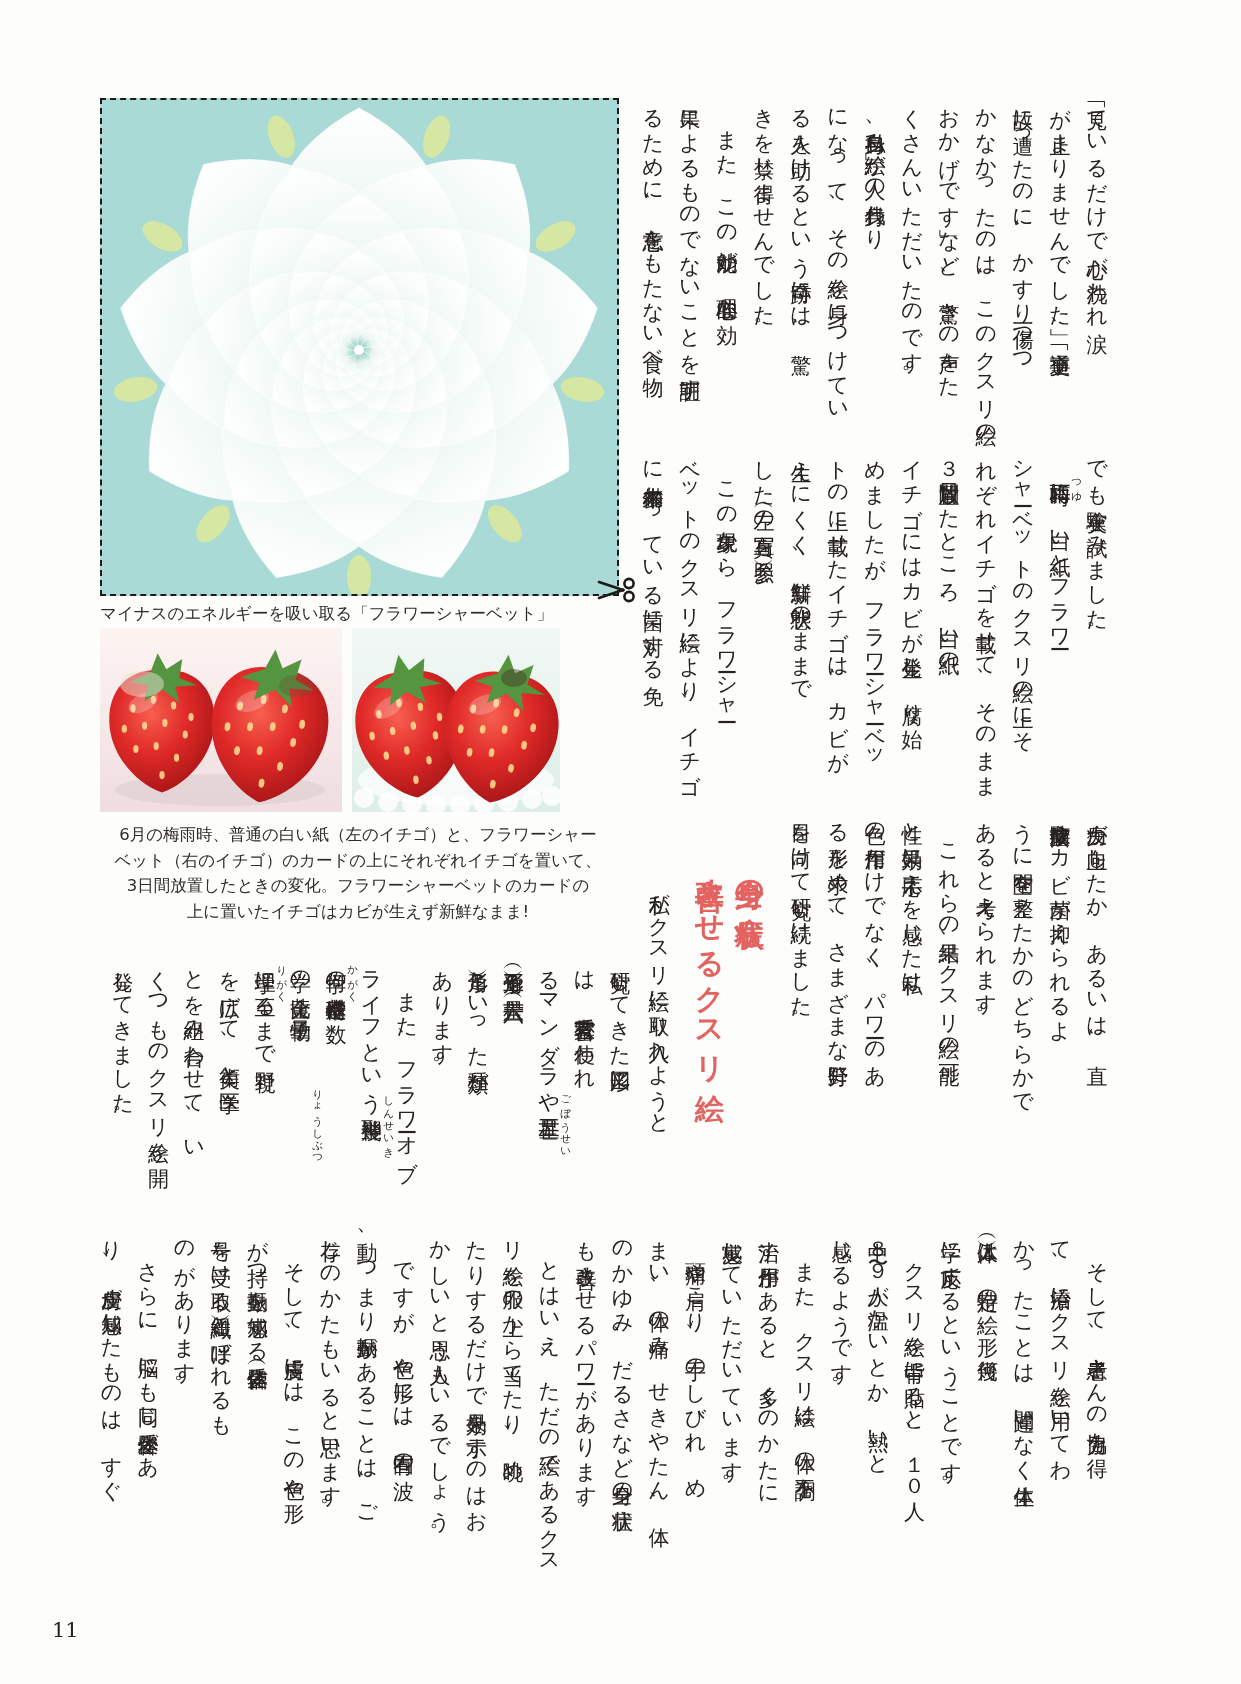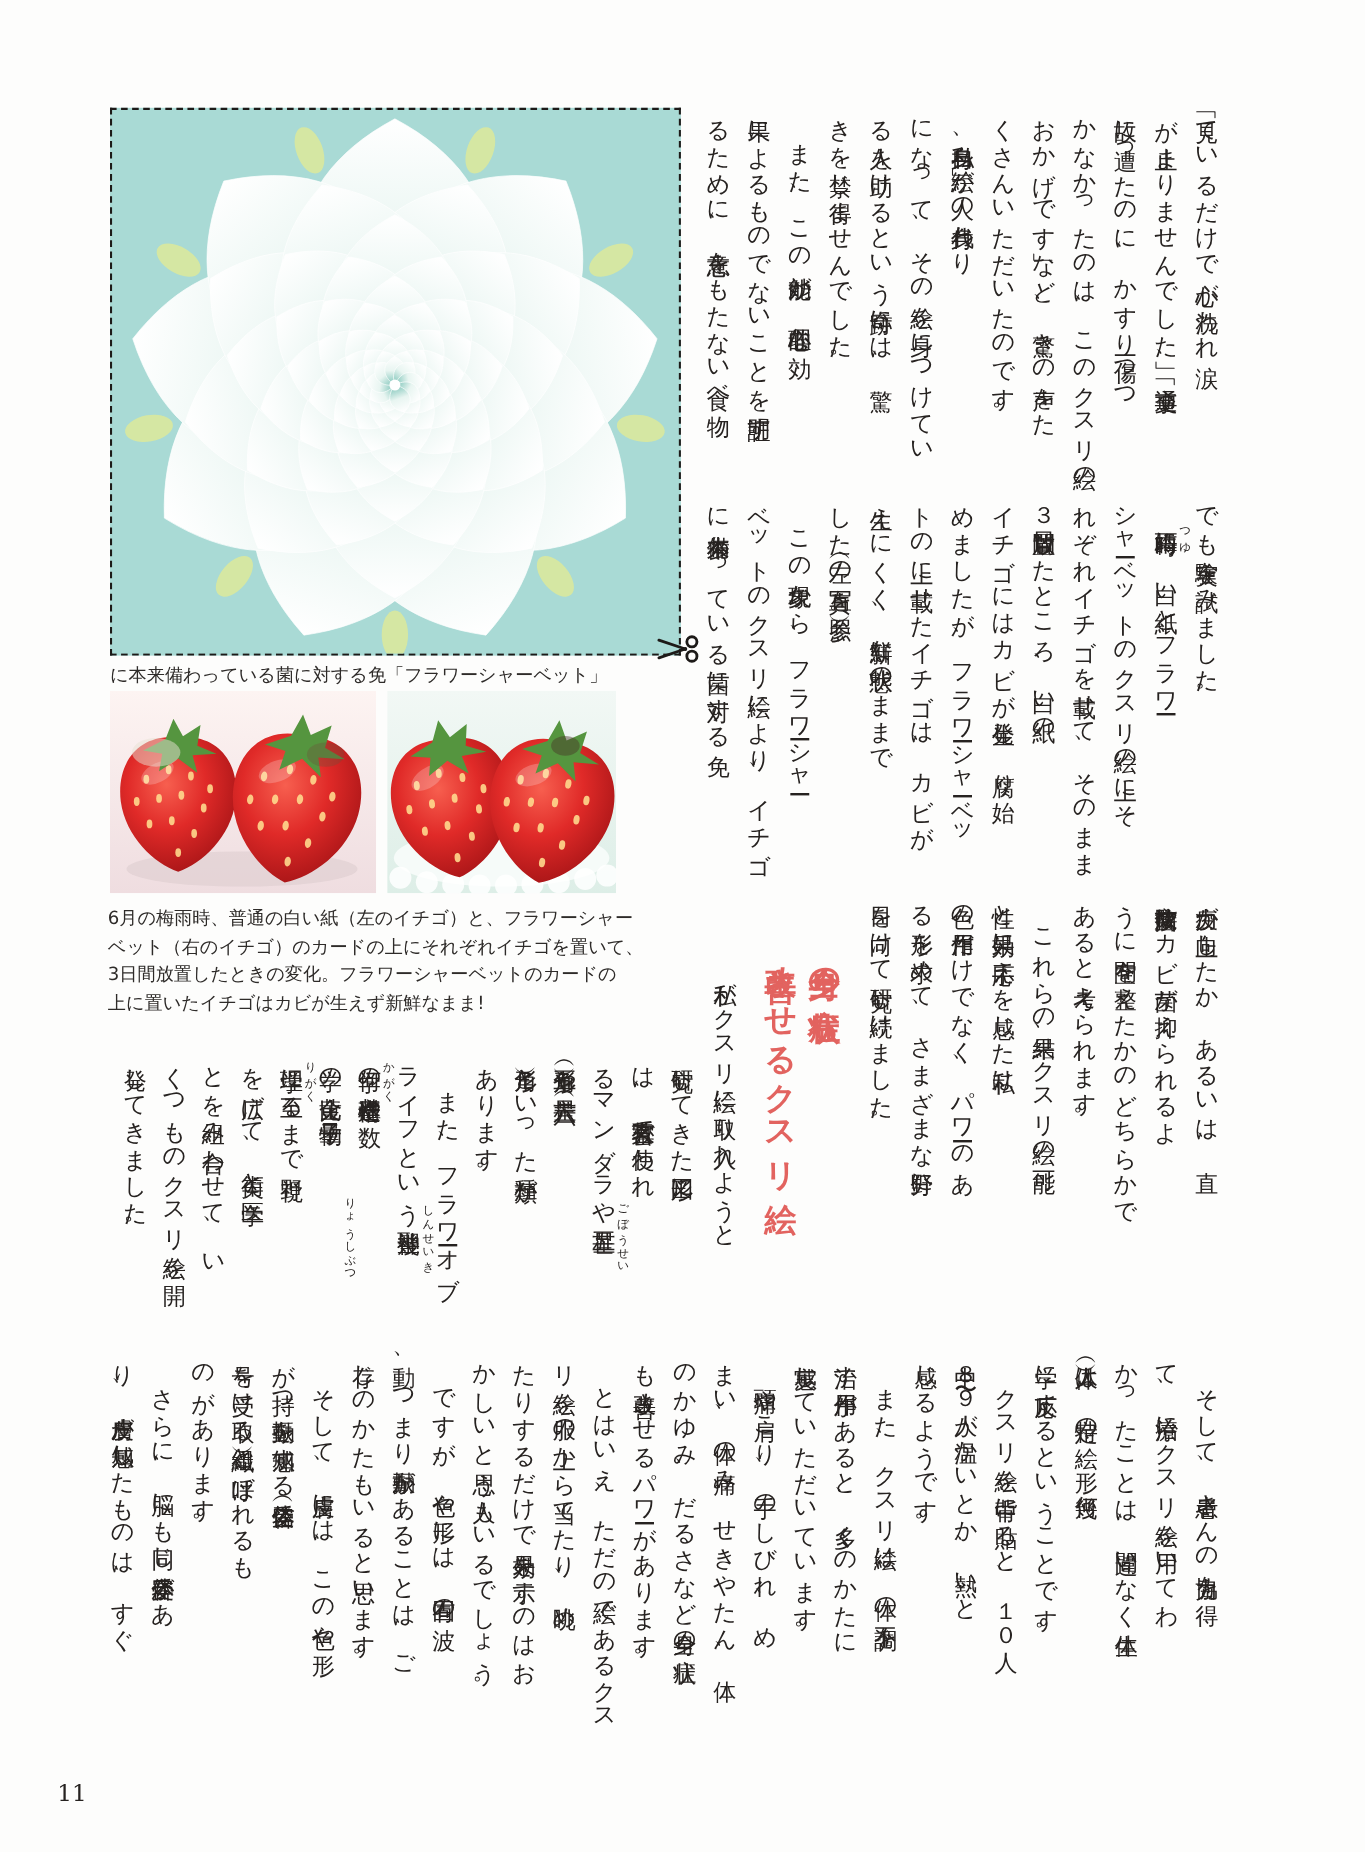--- a/index.html
+++ b/index.html
@@ -158,21 +158,21 @@
   <svg class="scissors" width="42" height="30" viewBox="0 0 42 30">
     <g stroke="#1d1a18" stroke-width="2.6" fill="none" stroke-linecap="round">
       <path d="M3,7 L27,15"></path>
       <path d="M3,23 L27,15"></path>
       <circle cx="33" cy="8.5" r="4.6"></circle>
       <circle cx="33" cy="21.5" r="4.6"></circle>
     </g>
     <circle cx="27" cy="15" r="1.8" fill="#1d1a18"></circle>
   </svg>
 
-  <div class="cap" style="left:100px;top:601px;width:520px;">に本来備わっている菌に対する免「フラワーシャーベット」</div>
+  <div class="cap" style="left:100px;top:601px;width:520px;">マイナスのエネルギーを吸い取る「フラワーシャーベット」</div>
 
   <svg class="photo" style="left:100px;top:628px;" width="242" height="184">
     <defs>
       <radialGradient id="bg1" cx="40%" cy="35%" r="75%">
         <stop offset="0" stop-color="#f75f4f"></stop>
         <stop offset="0.45" stop-color="#e02a28"></stop>
         <stop offset="1" stop-color="#9e1114"></stop>
       </radialGradient>
       <linearGradient id="pbgL" x1="0" y1="0" x2="0" y2="1">
         <stop offset="0" stop-color="#fdf4f2"></stop>
@@ -224,21 +224,21 @@
         <circle cx="132" cy="176" r="10"></circle>
       <circle cx="156" cy="174" r="10"></circle>
         <circle cx="180" cy="171" r="10"></circle>
         <circle cx="200" cy="168" r="10"></circle>
     </g>
     <use href="#berry" transform="translate(58,95) scale(1.5) rotate(-6)"></use>
     <use href="#berry" transform="translate(150,98) scale(1.55) rotate(9)"></use>
     <ellipse cx="162" cy="50" rx="13" ry="9" fill="#4a3328" opacity="0.45"></ellipse>
   </svg>
 
-  <div class="cap" style="left:98px;top:822px;width:520px;">6月の梅雨時、普通の白い紙（左のイチゴ）と、フラワーシャー
+  <div class="cap" style="left:98px;top:822px;width:520px;text-align:center;">6月の梅雨時、普通の白い紙（左のイチゴ）と、フラワーシャー
 ベット（右のイチゴ）のカードの上にそれぞれイチゴを置いて、
 3日間放置したときの変化。フラワーシャーベットのカードの
 上に置いたイチゴはカビが生えず新鮮なまま!</div>
 
   <div class="vtext b1" style="left:634px;top:94px;width:481px;height:352px;">「見ているだけで心が洗われ涙
 が止まりませんでした」、「交通事
 故に遭ったのに、かすり傷一つつ
 かなかったのは、このクスリ絵の
 おかげです」など、驚きの声をた
 くさんいただいたのです。

